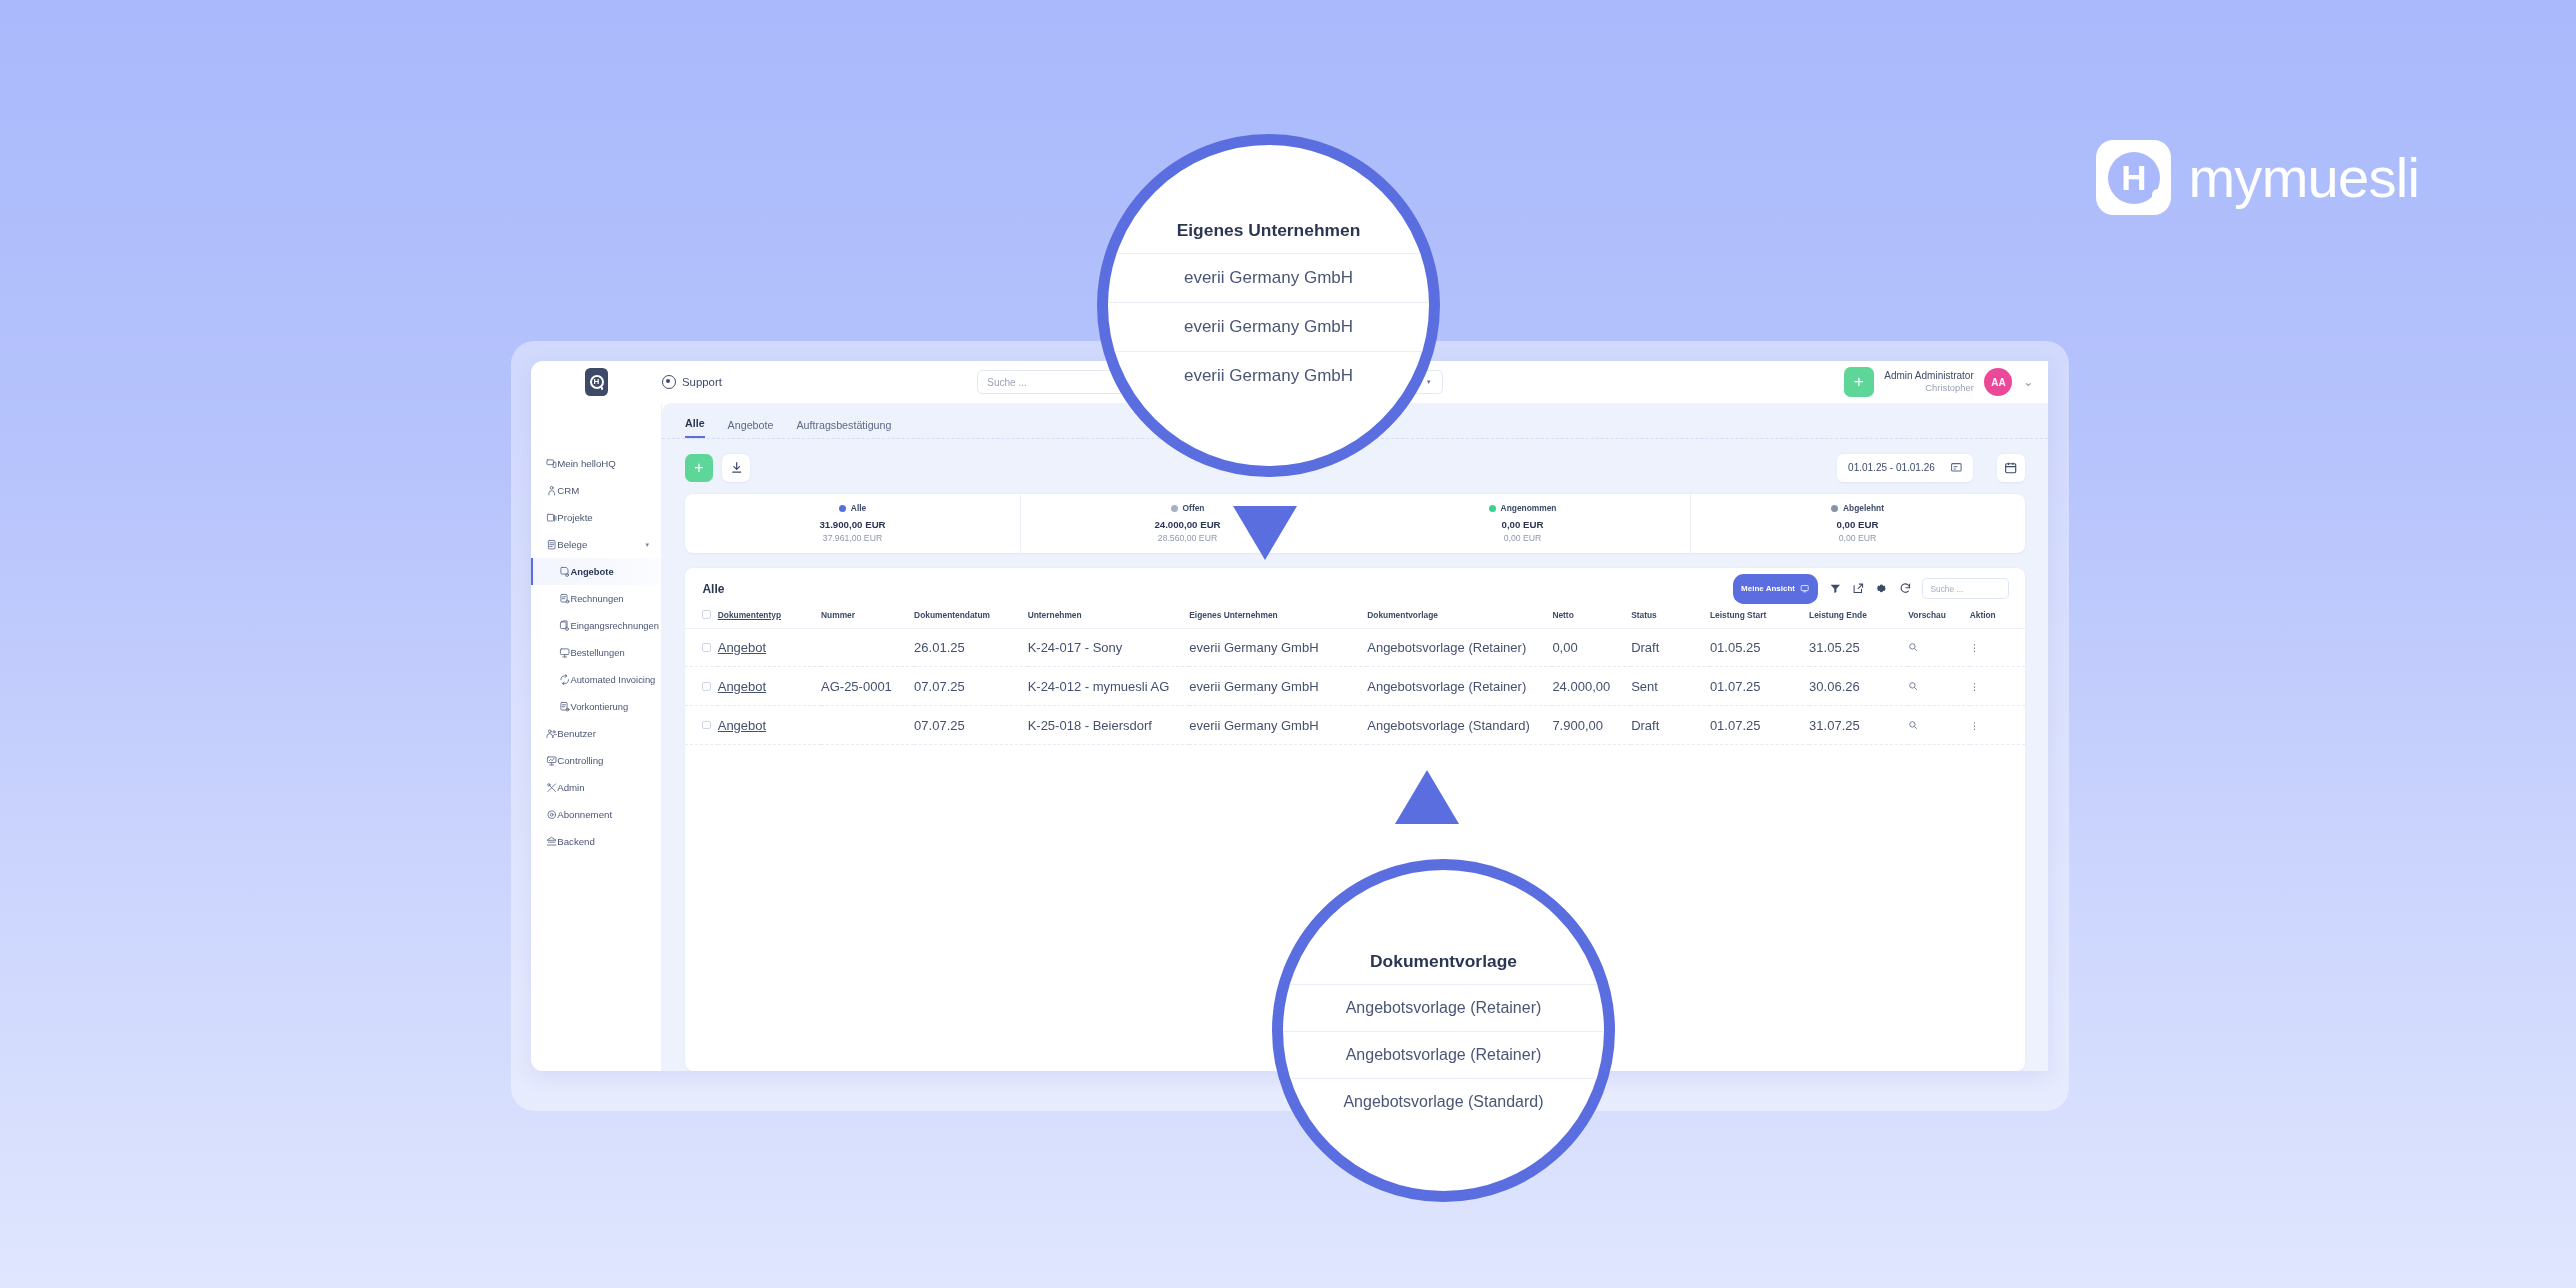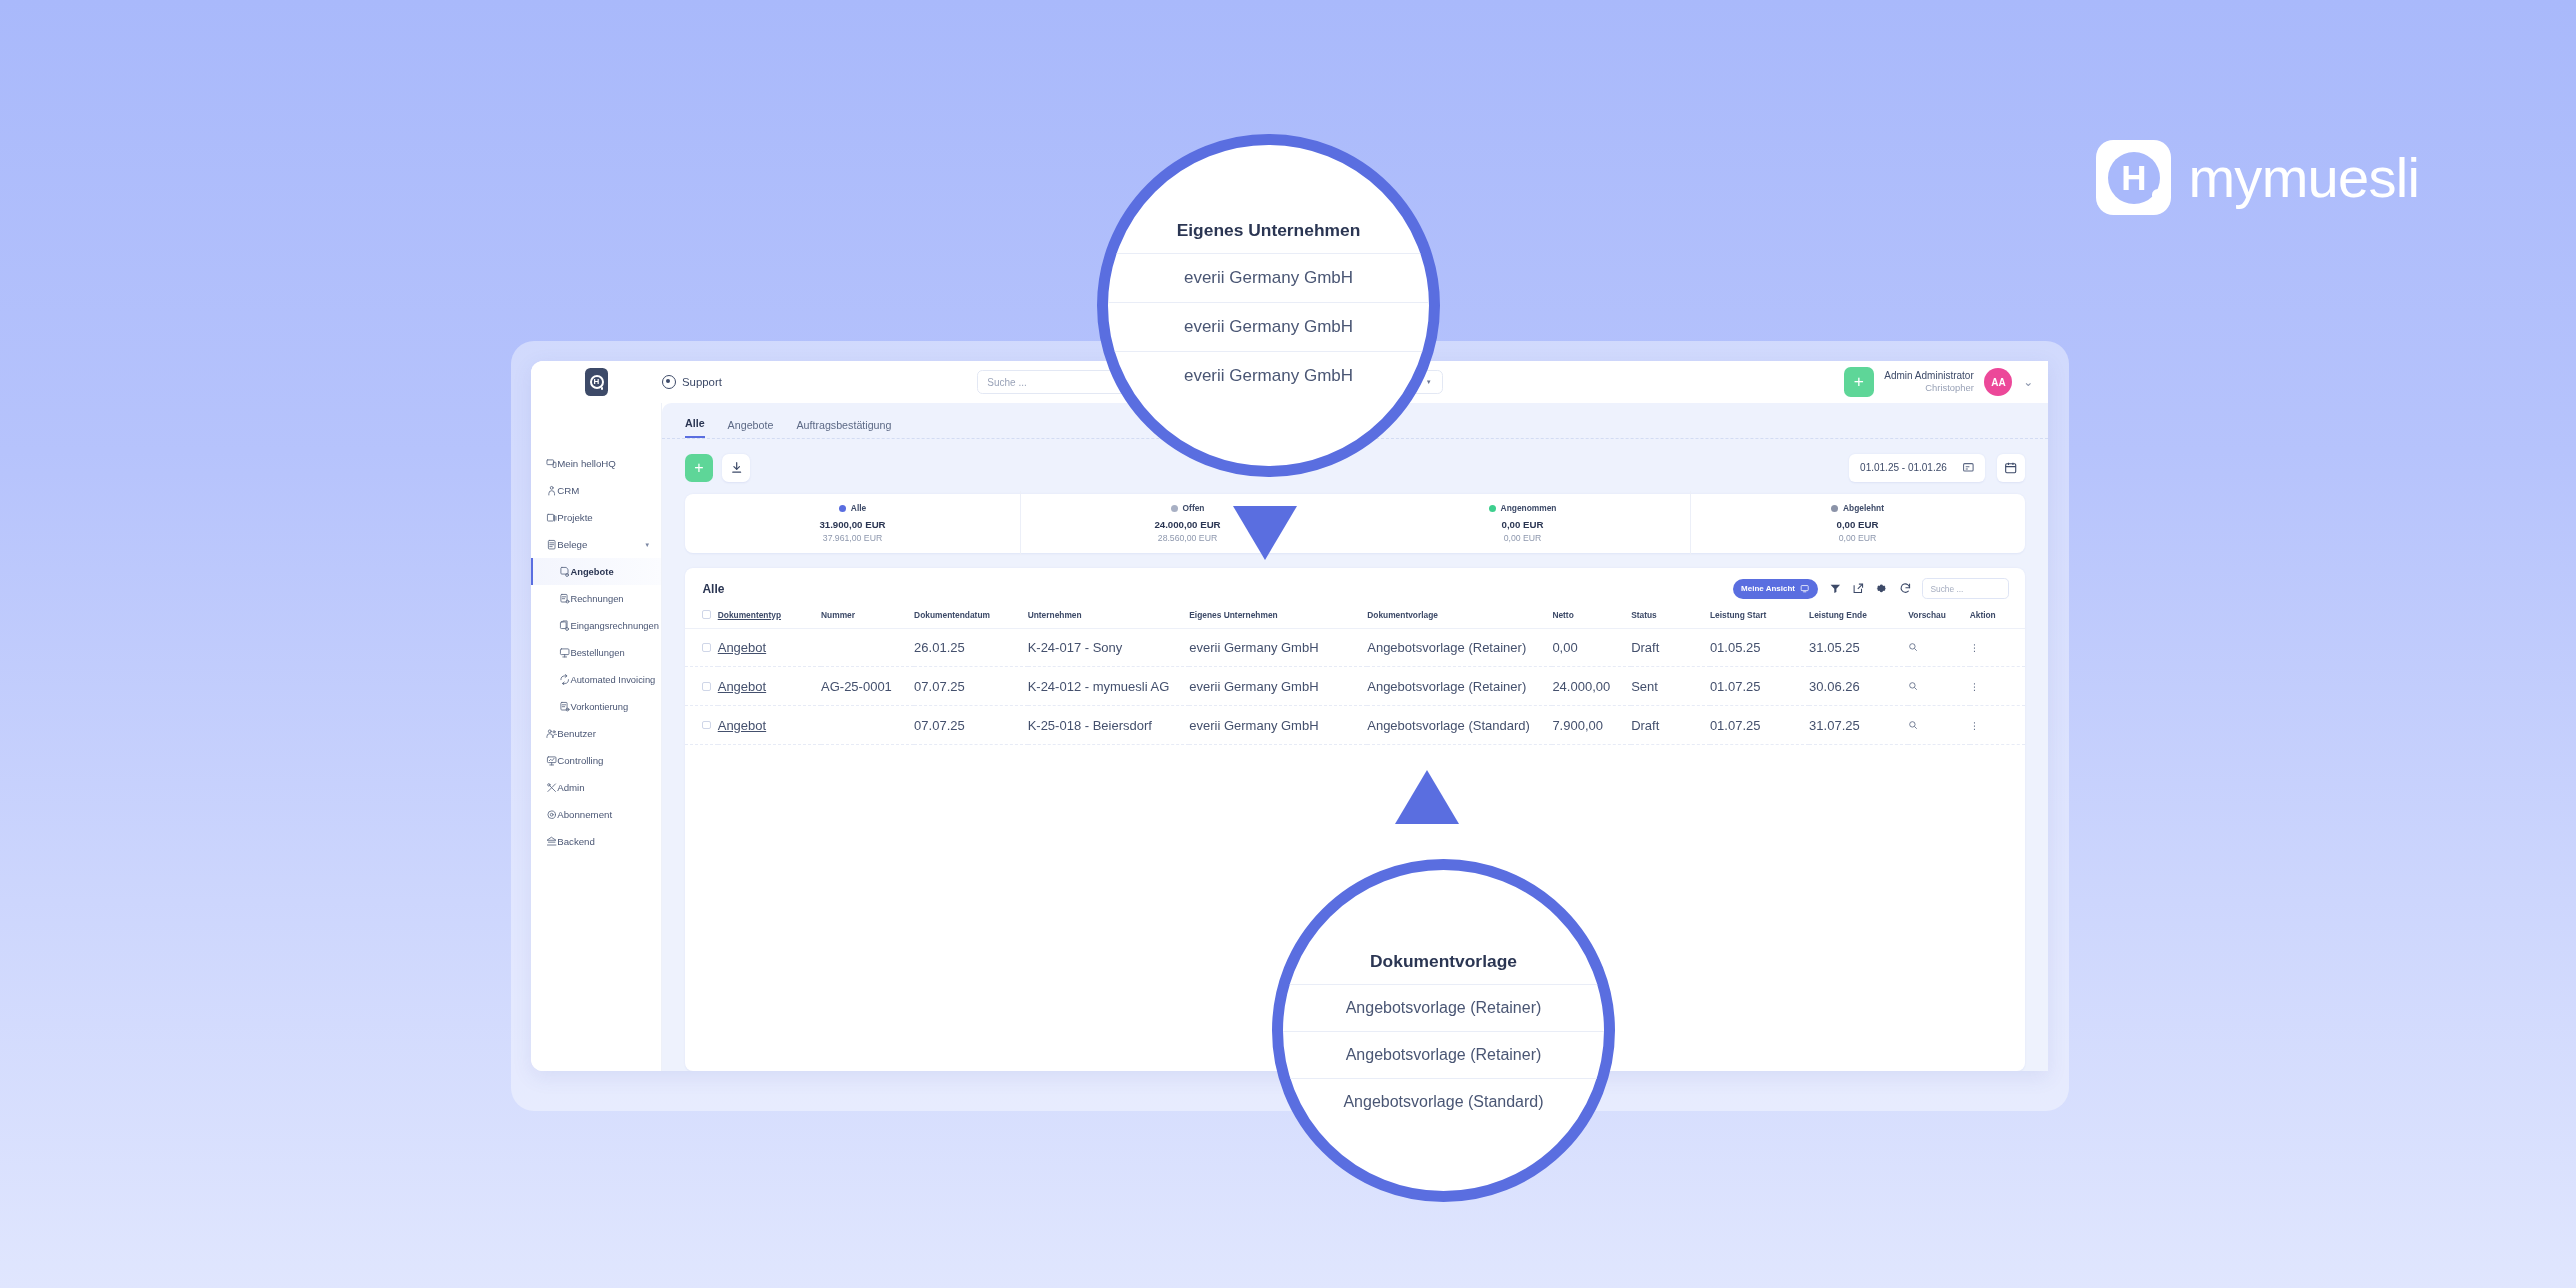--- a/index.html
+++ b/index.html
@@ -156,21 +156,21 @@
   }
   #new-doc-btn {
     width: 28px; height: 28px; border-radius: 6.7px; background: #5ed698;
     color:#fff; font-size: 16px; display:flex;align-items:center;justify-content:center; line-height:1;
   }
   #export-btn {
     width: 28px; height: 28px; border-radius: 6.7px; background: #ffffff;
     display:flex;align-items:center;justify-content:center;
     box-shadow: 0 0.7px 2px rgba(70,90,180,0.10);
   }
-  #daterange-wrap { margin-left: auto; display: flex; align-items: center; gap: 12px; }
+  #daterange-wrap { margin-left: auto; display: flex; align-items: center; gap: 24px; }
   #daterange {
     height: 28px; min-width: 134px; background:#fff; border-radius: 6px;
     display:flex; align-items:center; justify-content: space-between; gap: 14.8px;
     padding: 0 10.7px; font-size: 10px; color:#3d4a68;
     box-shadow: 0 0.7px 2px rgba(70,90,180,0.10);
   }
   #calendar-btn {
     width: 28px; height: 28px; border-radius: 6px; background:#fff;
     display:flex;align-items:center;justify-content:center;
     box-shadow: 0 0.7px 2px rgba(70,90,180,0.10);
@@ -197,21 +197,21 @@
     margin: 14.8px 23px 0 23px; background:#fff; border-radius: 8px;
     flex: 1; min-height: 0; padding: 0 0 0 0;
     box-shadow: 0 0.7px 2px rgba(70,90,180,0.08);
   }
   #table-toolbar {
     display:flex; align-items:center; height: 42px; padding: 0 16px 0 17.4px;
   }
   #table-title { font-size: 12px; font-weight: bold; color:#2b3653; }
   #toolbar-right { margin-left:auto; display:flex; align-items:center; gap: 10.7px; }
   #my-view-chip {
-    background:#5a6ee0; color:#fff; border-radius: 10.7px; height: 20px;
+    background:#5a6ee0; color:#fff; border-radius: 10.7px; height: 30px;
     display:flex; align-items:center; gap: 5.4px; padding: 4px 8px;
     font-size: 8px; font-weight: bold;
   }
   .tb-ico { width: 12.7px; height: 12.7px; display:block; }
   #table-search {
     width: 87px; height: 21.5px; border:0.7px solid #dfe5f5; border-radius:4.7px;
     display:flex; align-items:center; padding: 0 7.4px; font-size:8.4px; color:#a4acbf;
   }
 
   table { width: 100%; border-collapse: collapse; table-layout: fixed; }

